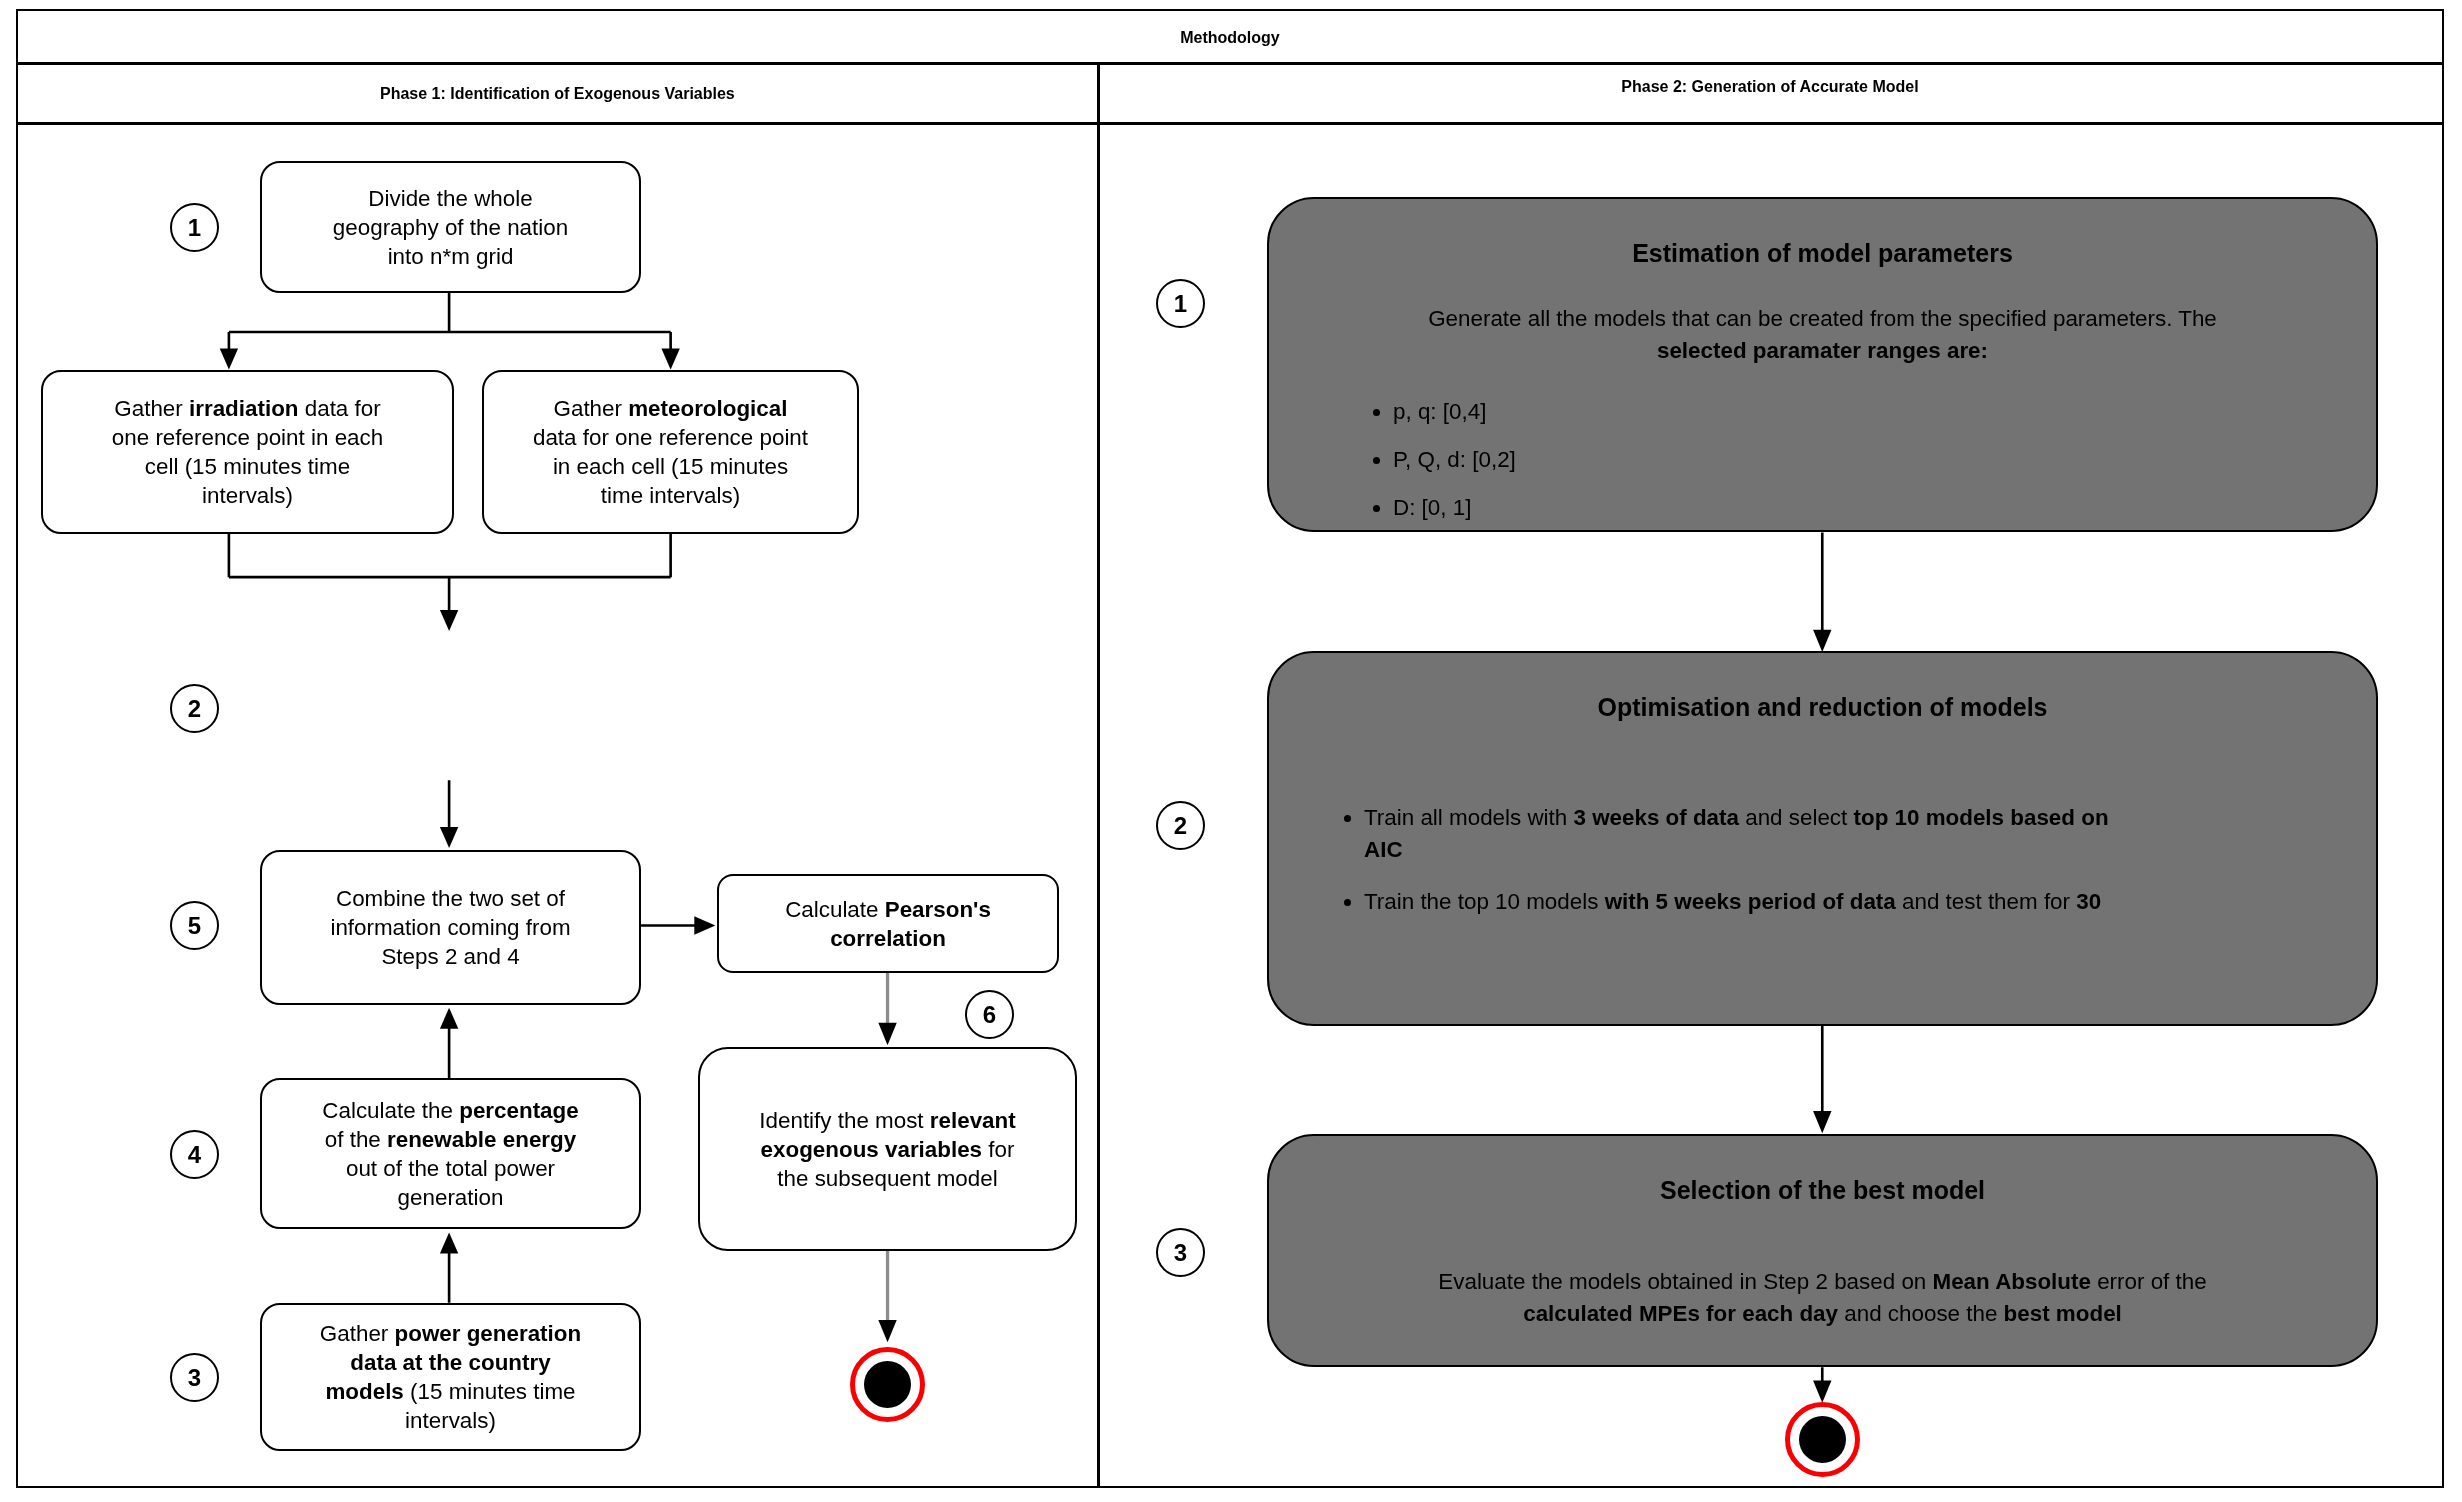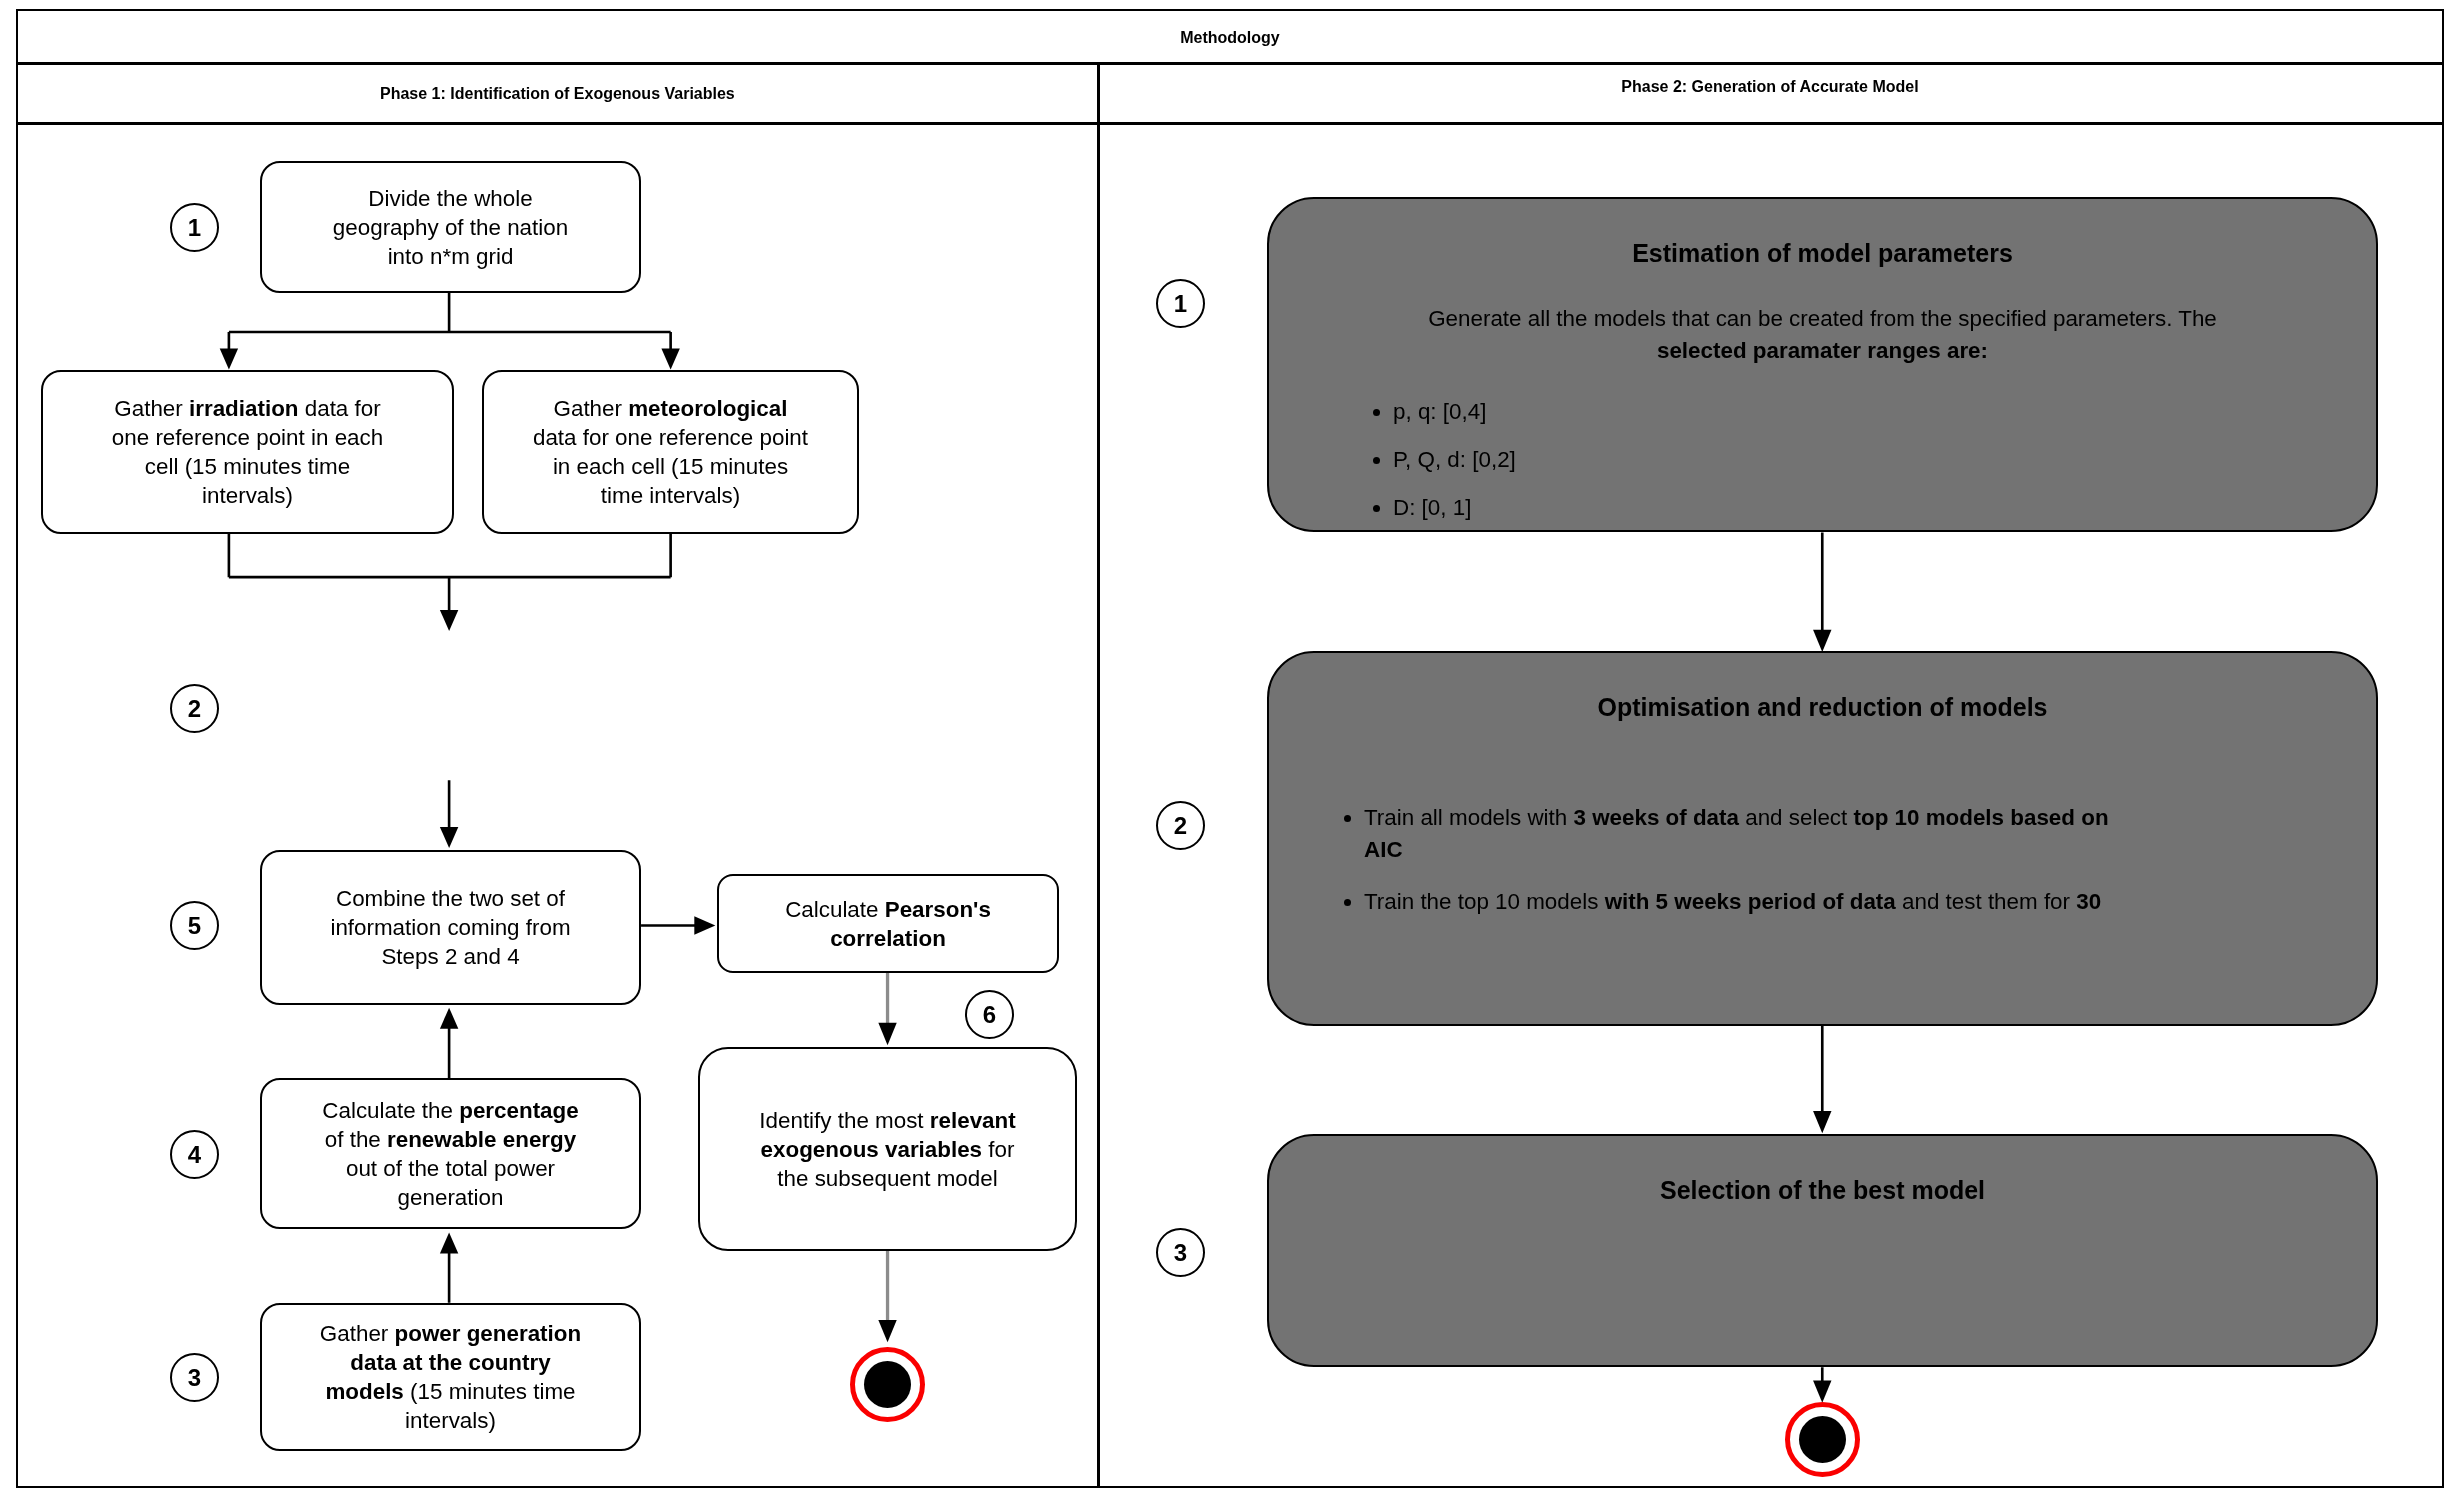--- a/index.html
+++ b/index.html
@@ -145,20 +145,24 @@
           <div class="tline"><b>AIC</b></div>
         </li>
         <li>
           <div class="tline"><span>Train the top 10 models </span><b>with 5 weeks period of data</b><span> and test them for </span><b>30</b></div>
         </li>
       </ul>
   </div>
 
   <div class="bigbox" style="left:1267px;top:1134px;width:1111px;height:233px;">
     <div class="bigtitle">Selection of the best model</div>
+    <div class="selbody">
+        <div class="tline"><span>Evaluate the models obtained in Step 2 based on </span><b>Mean Absolute</b><span> error of the</span></div>
+        <div class="tline"><b>calculated MPEs for each day</b><span> and choose the </span><b>best model</b></div>
+      </div>
   </div>
 
   <div class="endstate" style="left:850px;top:1347px;">
     <div class="endcore"></div>
   </div>
   <div class="endstate" style="left:1785px;top:1402px;">
     <div class="endcore"></div>
   </div>
 
 </div>

